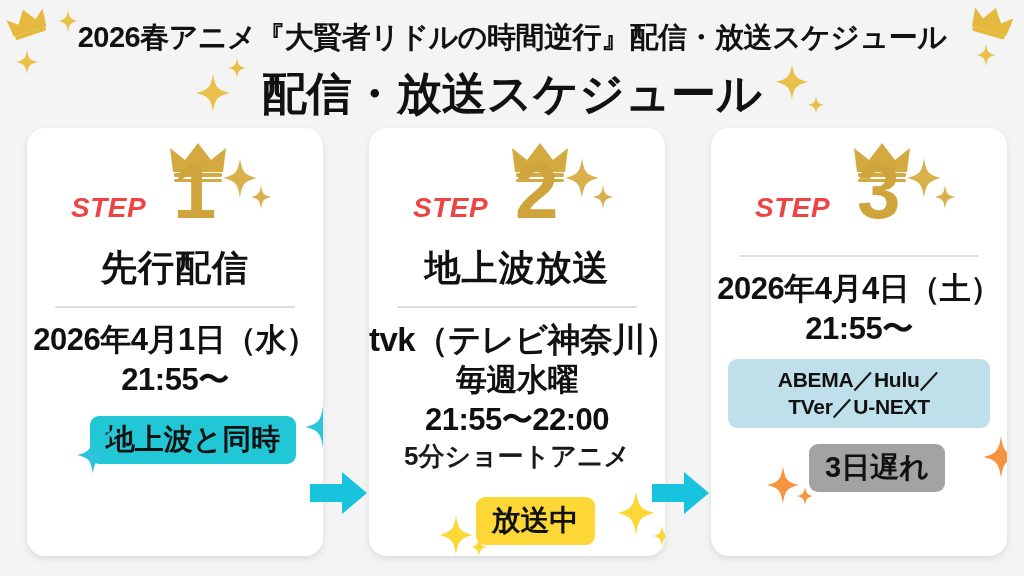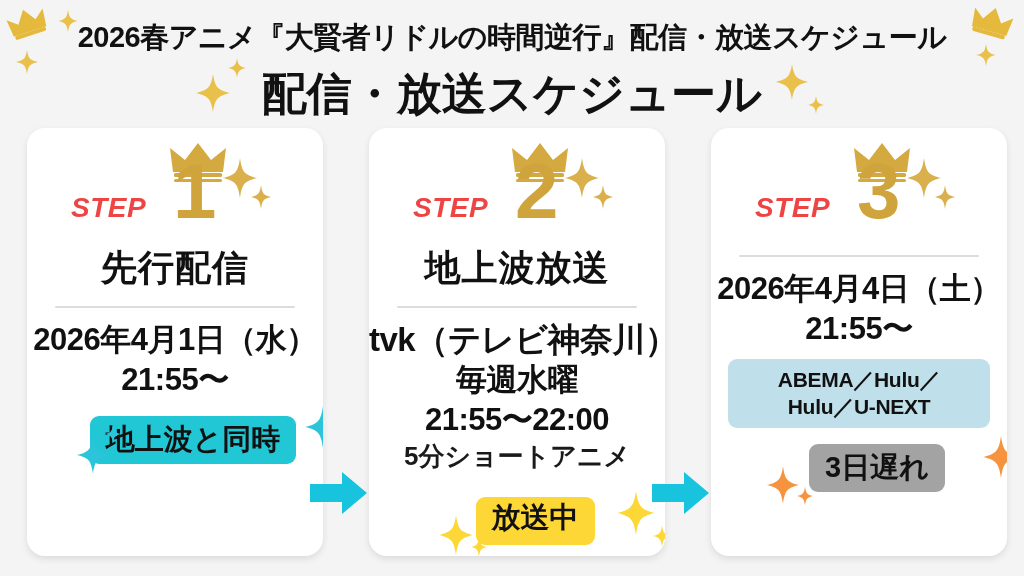--- a/index.html
+++ b/index.html
@@ -359,21 +359,21 @@
       <span class="deco" style="left:212px; top:-6px;">
         <svg width="38" height="44" viewBox="0 0 34 40">
           <path d="M17 0 C19 14 21.5 17 34 20 C21.5 23 19 26 17 40 C15 26 12.5 23 0 20 C12.5 17 15 14 17 0 Z" fill="#fcd736"></path>
         </svg>
       </span>
       <span class="deco" style="left:248px; top:28px;">
         <svg width="18" height="22" viewBox="0 0 20 24">
           <path d="M10 0 C11.2 8.4 12.4 10.2 20 12 C12.4 13.8 11.2 15.6 10 24 C8.8 15.6 7.6 13.8 0 12 C7.6 10.2 8.8 8.4 10 0 Z" fill="#fcd736"></path>
         </svg>
       </span>
-      <span class="badge" style="background:#fcd736;font-family:Liberation Mono, monospace;">放送中</span>
+      <span class="badge" style="background:#fcd736;">放送中</span>
     </div>
   </div>
 
   <div class="card c3">
     <div class="step-block">
       <span class="crown-top">
         <svg width="62" height="44" viewBox="0 0 62 44">
           <path d="M6 32 L3 8 L18 20 L31 3 L44 20 L59 8 L56 32 Z" fill="#d4a93f"></path>
           <rect x="7" y="33" width="48" height="4" rx="1.5" fill="#d4a93f"></rect>
           <rect x="7" y="39" width="48" height="3" rx="1.5" fill="#d4a93f"></rect>
@@ -395,21 +395,21 @@
 
     <div class="divider"></div>
 
     <div class="info">
       <div class="info-line">2026年4月4日（土）</div>
       <div class="info-line">21:55〜</div>
     </div>
 
     <div class="platforms">
       <div class="pl-line">ABEMA／Hulu／</div>
-      <div class="pl-line">Hulu／U-NEXT</div>
+      <div class="pl-line">TVer／U-NEXT</div>
     </div>
 
     <div class="badge-wrap">
       <span class="deco" style="left:20px; top:22px;">
         <svg width="32" height="38" viewBox="0 0 34 40">
           <path d="M17 0 C19 14 21.5 17 34 20 C21.5 23 19 26 17 40 C15 26 12.5 23 0 20 C12.5 17 15 14 17 0 Z" fill="#f5933f"></path>
         </svg>
       </span>
       <span class="deco" style="left:50px; top:42px;">
         <svg width="16" height="20" viewBox="0 0 20 24">

